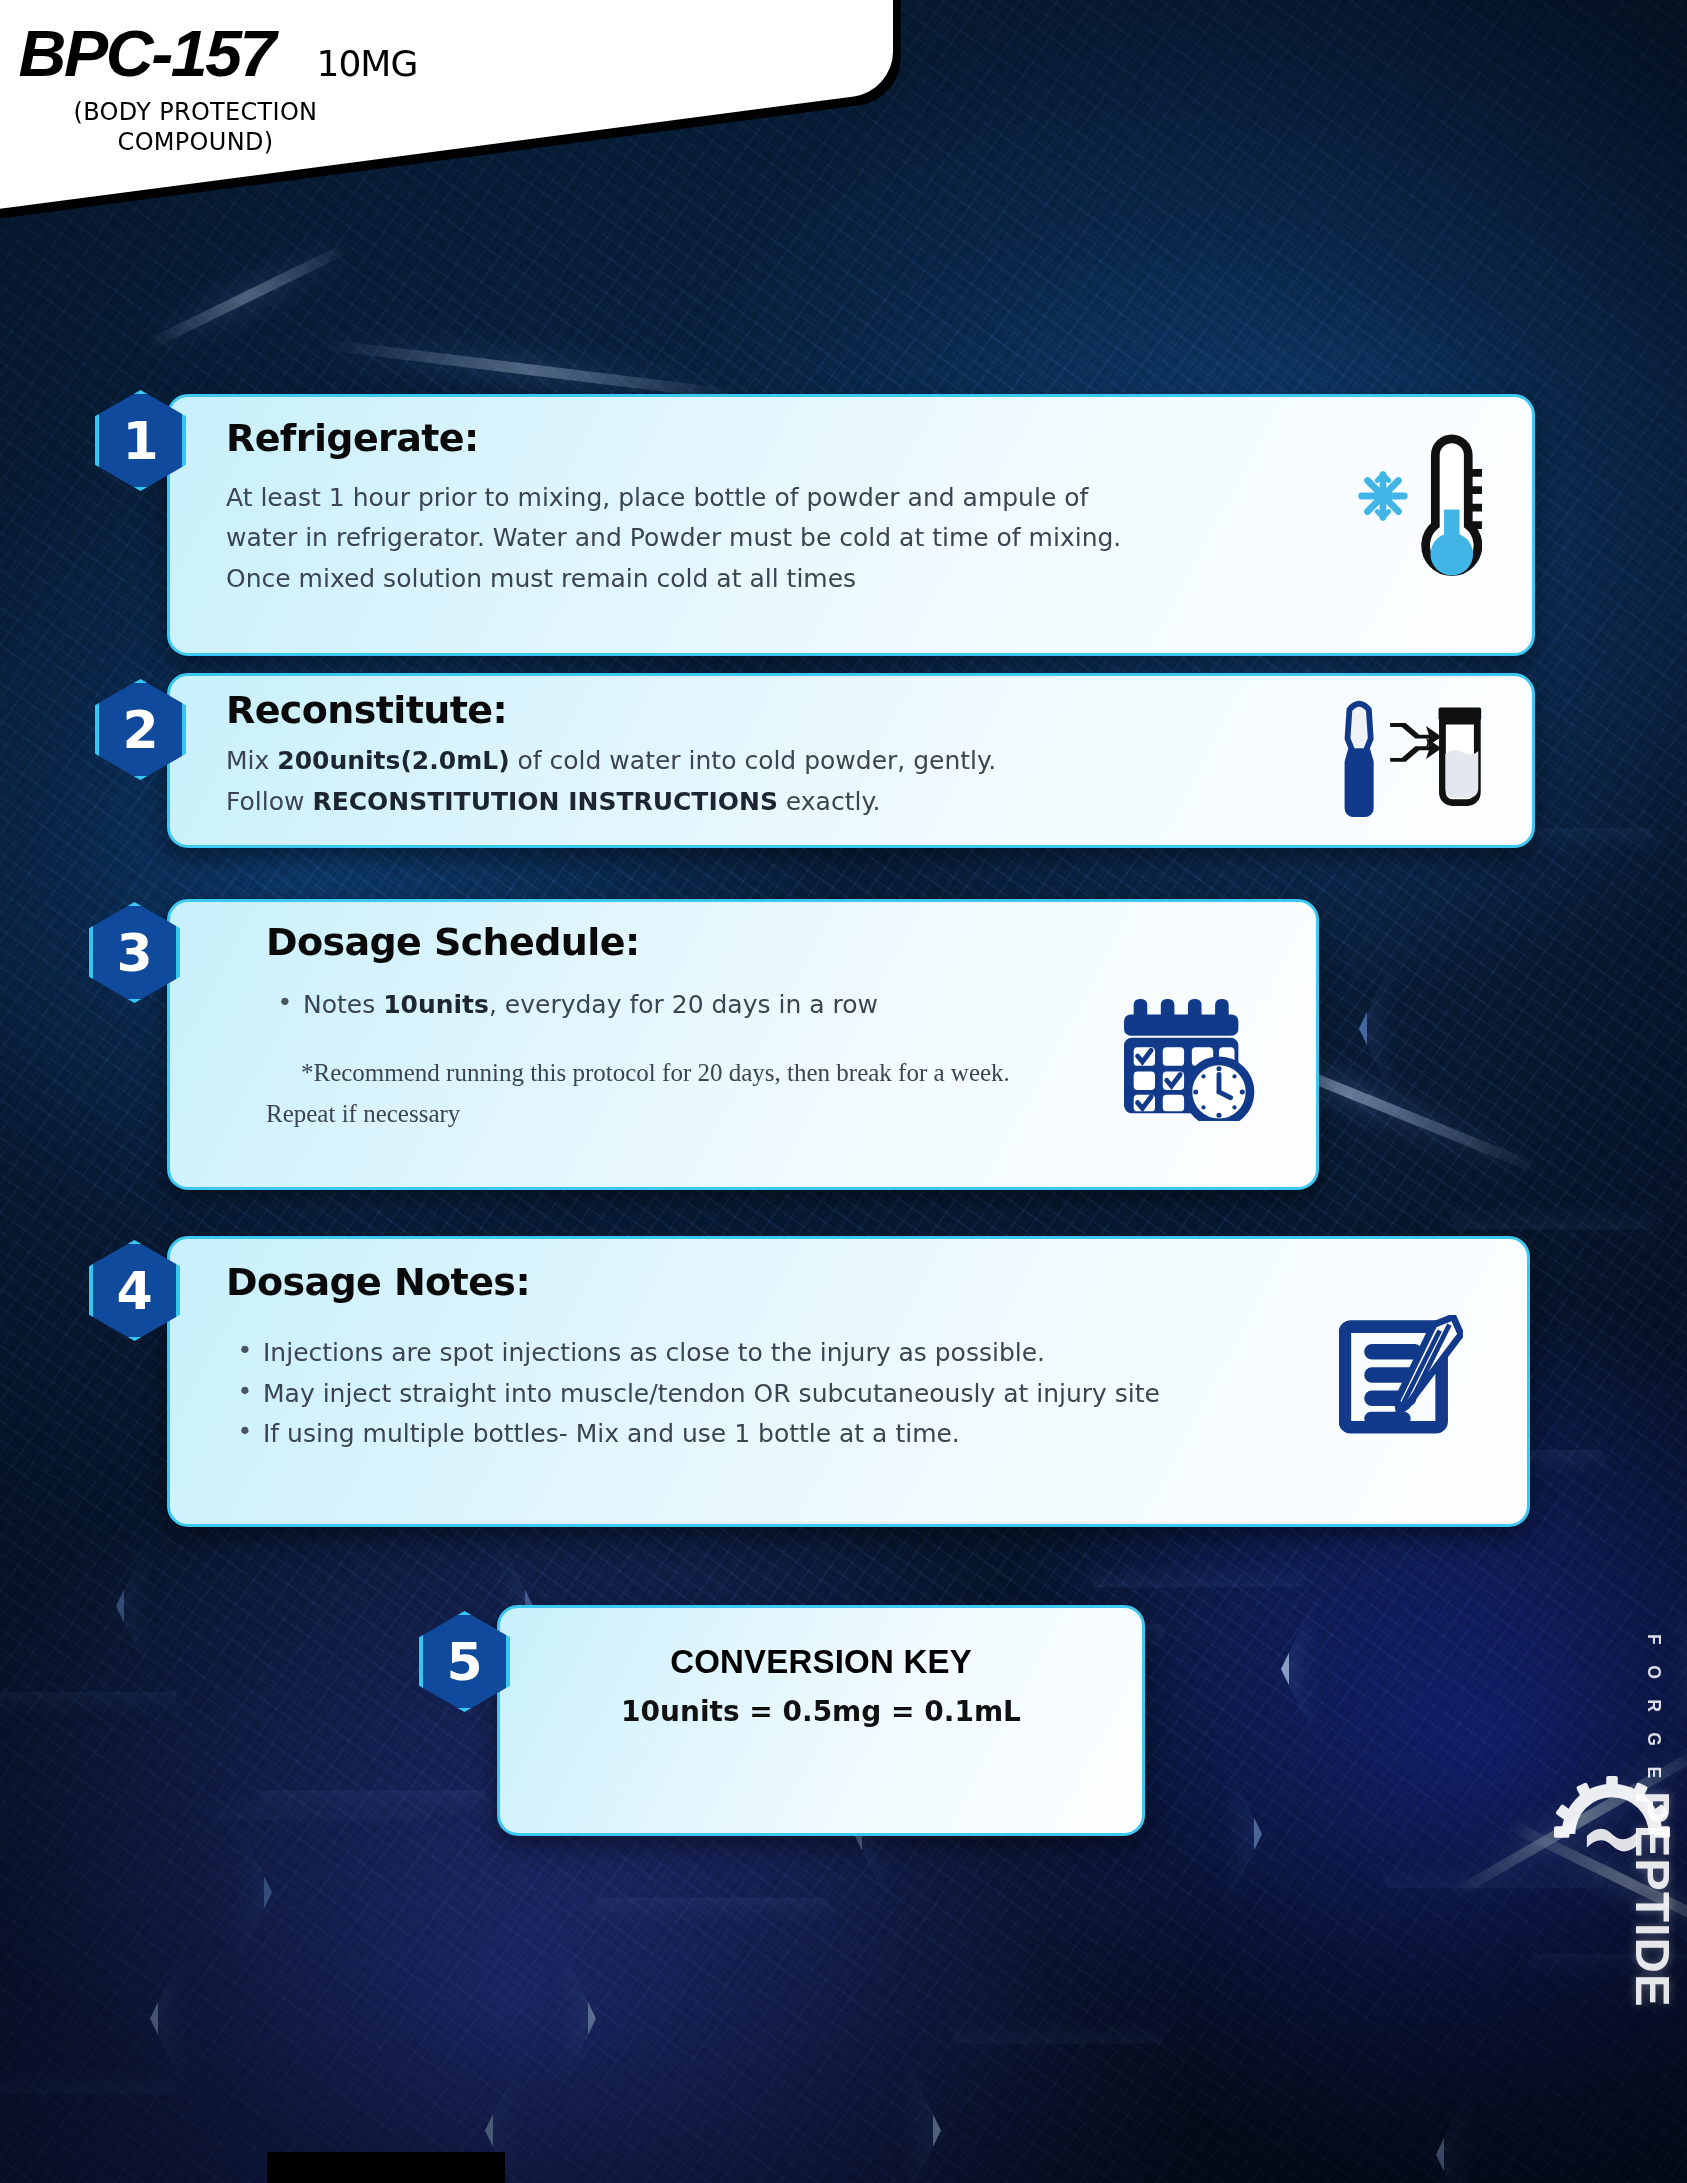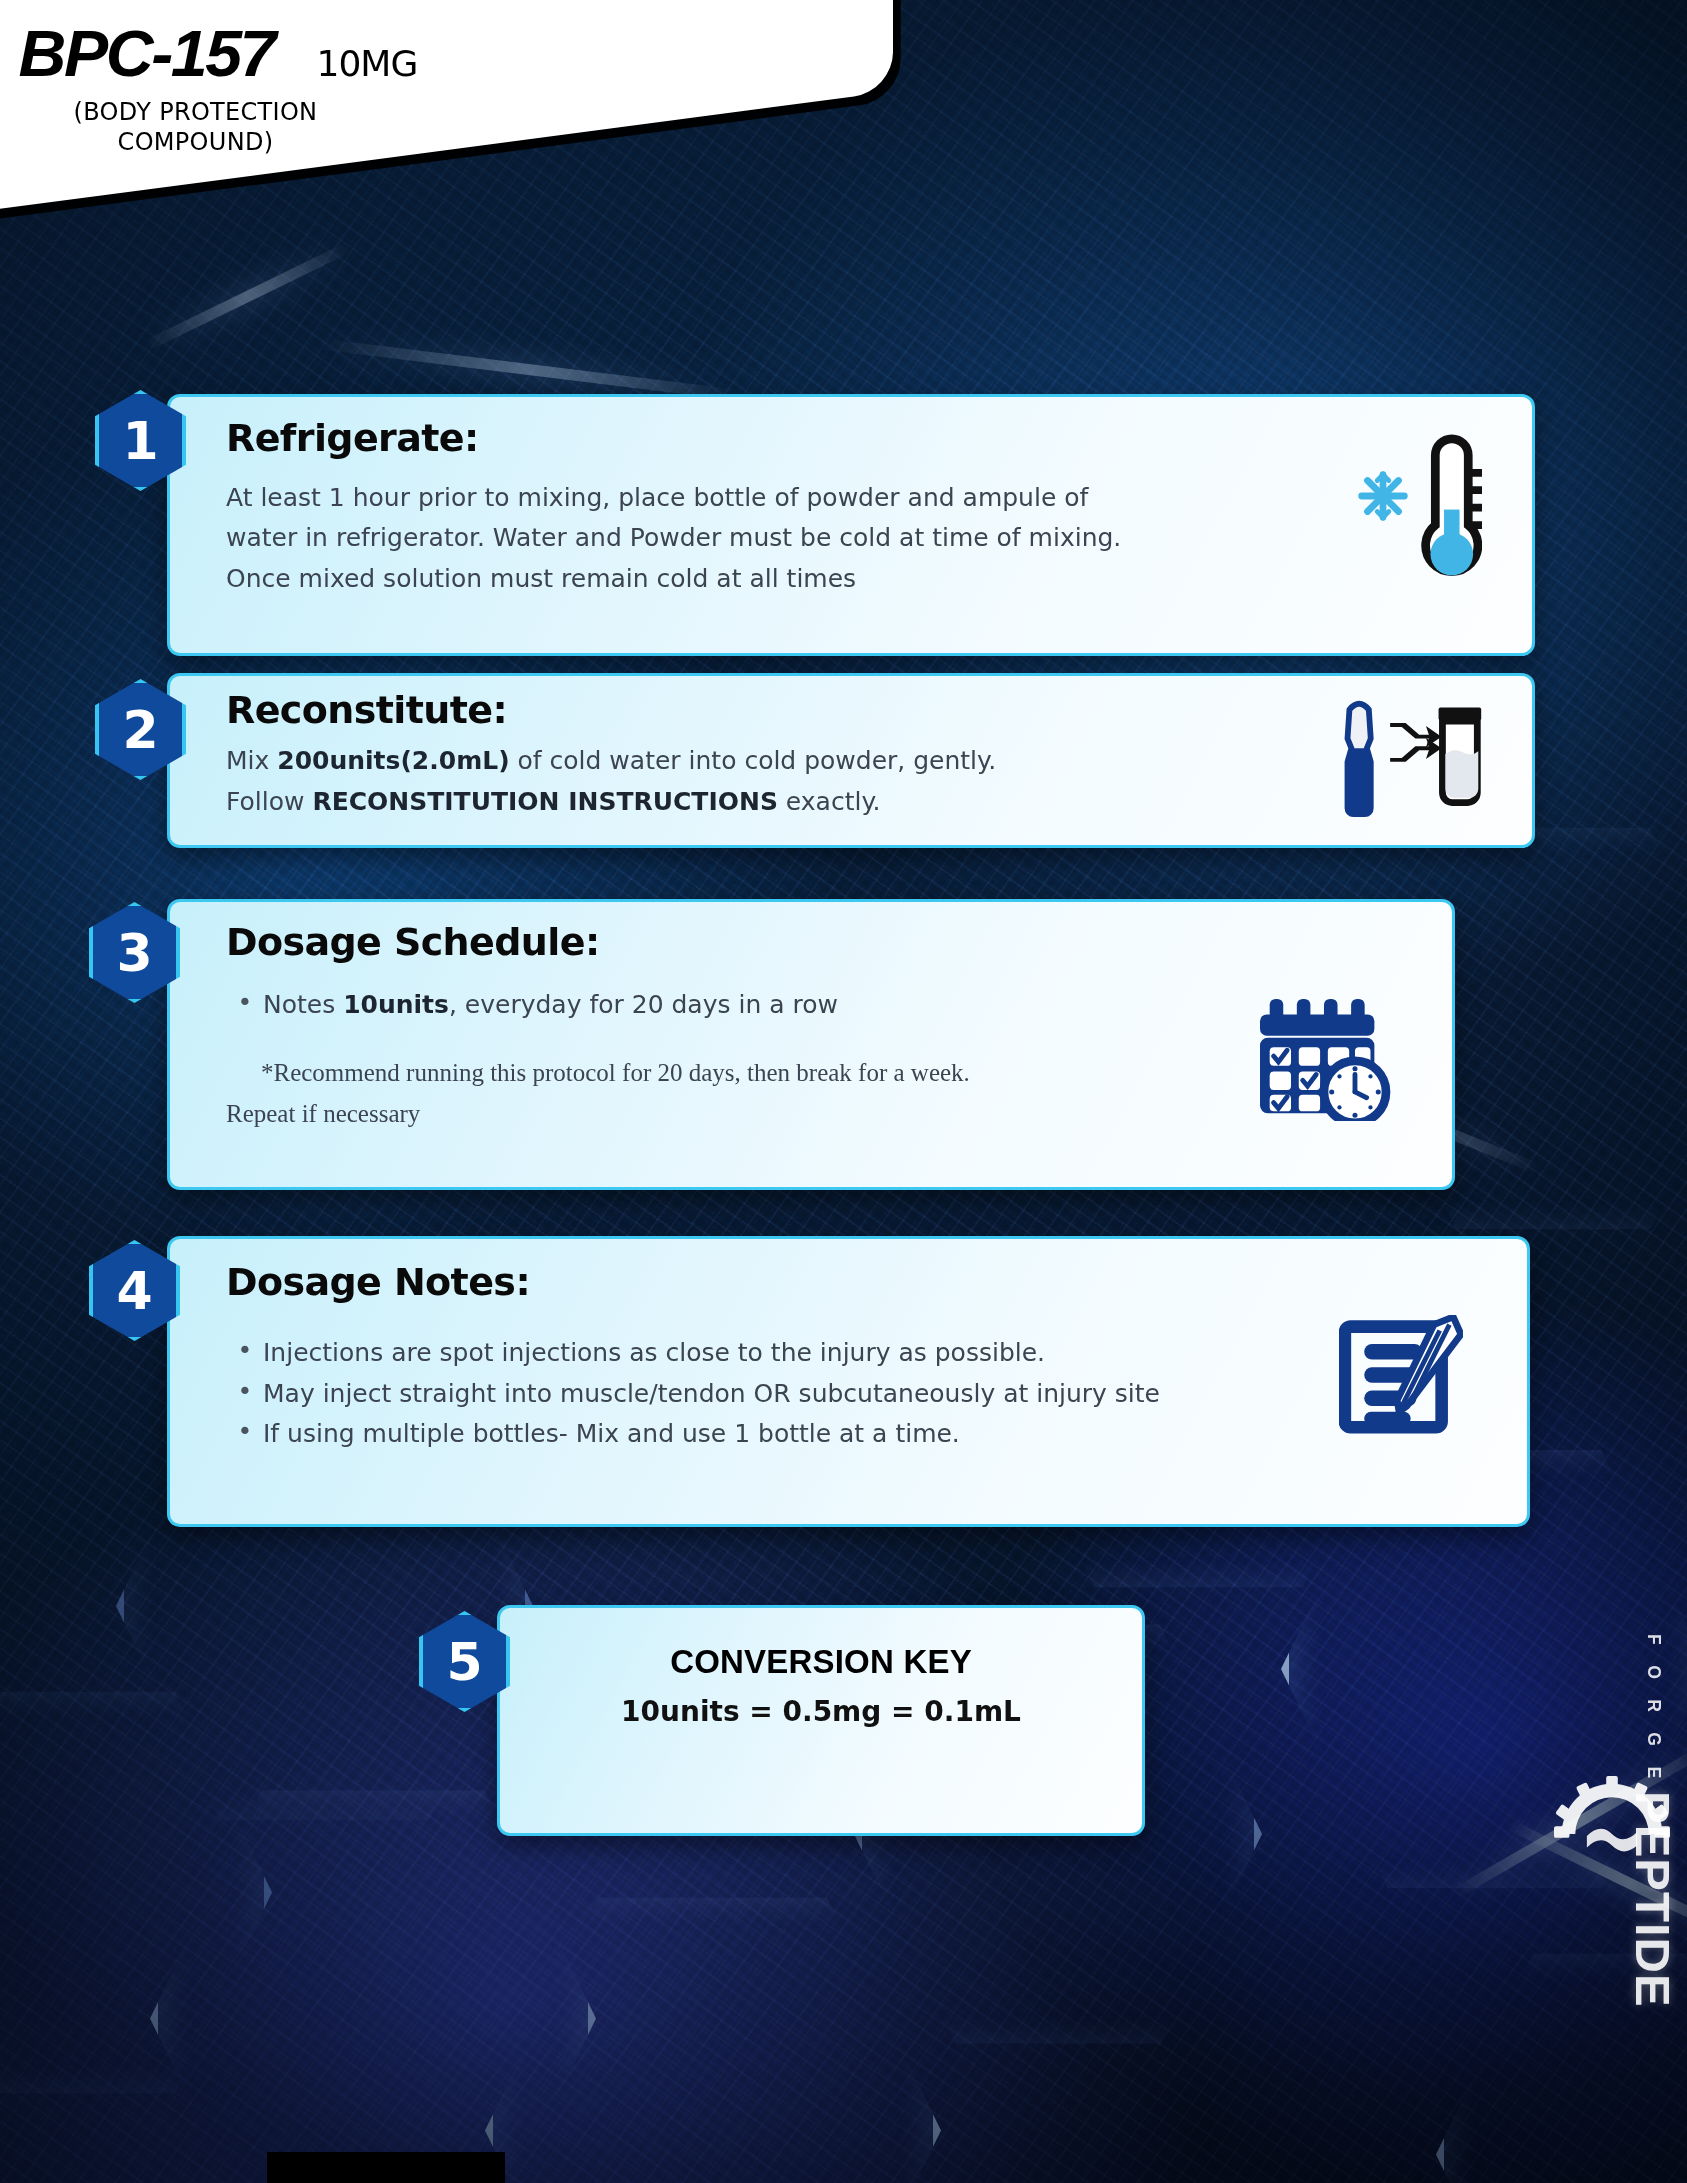--- a/index.html
+++ b/index.html
@@ -103,21 +103,21 @@
     font-size: 24px; line-height: 1.26; color: #000;
     letter-spacing: 0.3px;
     font-family: "DejaVu Sans", sans-serif;
   }
 
   
   .card {
     position: absolute;
     background: linear-gradient(118deg, #c7f0fb 0%, #dff5fd 32%, #f2fbff 62%, #fdfeff 100%);
     border: 3.9px solid #3cc8f0;
-    border-radius: 13px;
+    border-radius: 21px;
     box-shadow: 0 9.7px 25px rgba(0,0,0,.45);
     z-index: 5;
   }
   .badge {
     position: absolute;
     width: 91px; height: 101px;
     background: #104a9c;
     border: 4.9px solid #35c6f2;
     clip-path: polygon(50% 0%, 100% 26%, 100% 74%, 50% 100%, 0% 74%, 0% 26%);
     display: flex; align-items: center; justify-content: center;
@@ -287,21 +287,21 @@
         <path d="M60 30 h16 l14 12 h10 l-3 -9 l16 11 l-16 11 l3 -9 h-14 l-14 -12 h-12 z"></path>
         <path d="M60 66 h12 l14 -12 h14 l-3 -9 l16 11 l-16 11 l3 -9 h-10 l-14 12 h-16 z"></path>
       </g>
       <rect x="110" y="14" width="44" height="13" rx="2" fill="#111"></rect>
       <path d="M114 28 h36 v74 a10 10 0 0 1 -10 10 h-16 a10 10 0 0 1 -10 -10 z" fill="#fff" stroke="#111" stroke-width="7"></path>
       <path d="M117 62 q9 -7 18 -2 q9 5 16 -1 v39 a9 9 0 0 1 -9 9 h-17 a9 9 0 0 1 -8 -9 z" fill="#e3e8ee"></path>
     </svg>
   </div>
   <div class="badge" style="left:95px; top:679px;">2</div>
 
-  <div class="card" style="left:167px; top:899px; width:1288px; height:291px;">
+  <div class="card" style="left:167px; top:899px; width:1152px; height:291px;padding-left:40px;">
     <div style="padding:17.5px 0 0 56px;">
       <h2>Dosage Schedule:</h2>
       <ul class="body" style="margin-top:21.3px;">
         <li>
           <span>Notes </span><b>10units</b><span>, everyday for 20 days in a row</span>
         </li>
       </ul>
       <div class="body" style="margin-top:28px;font-family:Liberation Serif, serif;">
         <div style="padding-left:35px;">*Recommend running this protocol for 20 days, then break for a week.</div>
         <div>Repeat if necessary</div>

